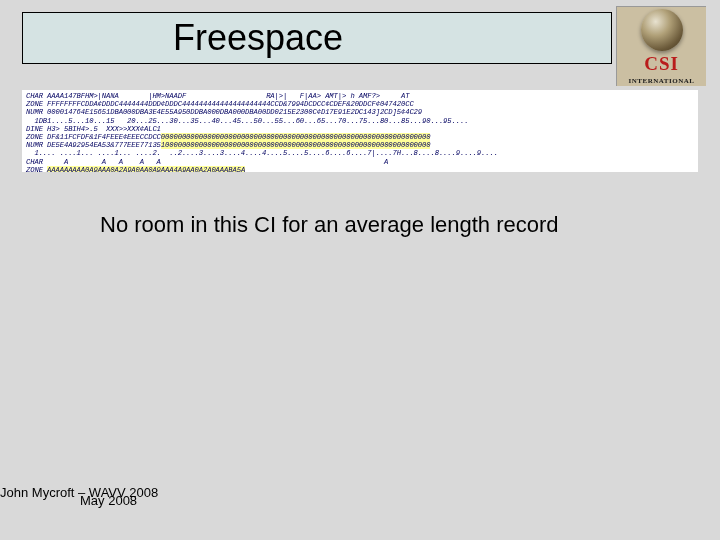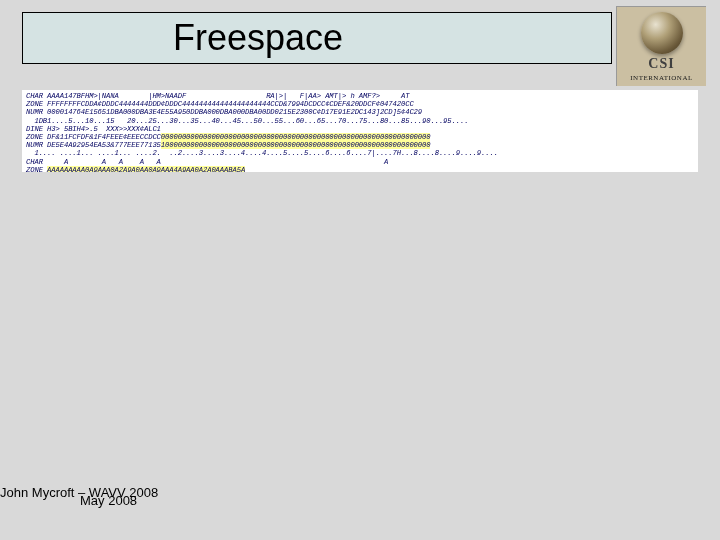--- a/index.html
+++ b/index.html
@@ -43,29 +43,30 @@
   .logo-globe {
     width: 42px;
     height: 42px;
     border-radius: 50%;
     background: radial-gradient(circle at 35% 30%, #e8e2d0 0%, #b0a078 35%, #6b5a3a 70%, #3a2e18 100%);
     box-shadow: 0 2px 4px rgba(0,0,0,0.4);
   }
   .logo-text {
     font-family: Georgia, serif;
     font-weight: bold;
-    font-size: 14px;
-    color: #404040;
+    font-size: 19px;
+    color: #b91c1c;
     letter-spacing: 1px;
   }
   .logo-sub {
     font-family: Georgia, serif;
     font-size: 7px;
     color: #1a1a1a;
     letter-spacing: 0.5px;
+    font-weight: bold;
   }
   .dump {
     position: absolute;
     left: 22px;
     top: 90px;
     width: 676px;
     height: 82px;
     background: #fff;
     font-family: "Courier New", monospace;
     font-size: 7.2px;
@@ -124,16 +125,17 @@
 <span>  1DB1....5...10...15   20...25...30...35...40...45...50...55...60...65...70...75...80...85...90...95....</span>
 <span>DINE H3&gt; 5BIH4&gt;.5  XXX&gt;&gt;XXX¢ALC1</span>
 <span>ZONE DF&amp;11FCFDF&amp;1F4FEEE¢EEECCDCC</span><span class="hl">0000000000000000000000000000000000000000000000000000000000000000</span>
 <span>NUMR DE5E4A92954EA53&amp;777EEE77135</span><span class="hl">1000000000000000000000000000000000000000000000000000000000000000</span>
 <span>  1.... ....1... ....1... ....2.  ..2....3....3....4....4....5....5....6....6....7|....7H...8....8....9....9....</span>
 <span>CHAR     A        A   A    A   A                                                     A</span>
 <span>ZONE </span><span class="hl">AAAAAAAAA0A9AAA0A2A9A0AA0A9AAA4A9AA0A2A0AAABA5A</span>
 </div>
 
 <div class="body-text">
+  <p>No room in this CI for an average length record</p>
 </div>
 
 <div class="footer-left">May 2008</div>
 <div class="footer-center">John Mycroft – WAVV 2008</div>
 
 </body></html>

